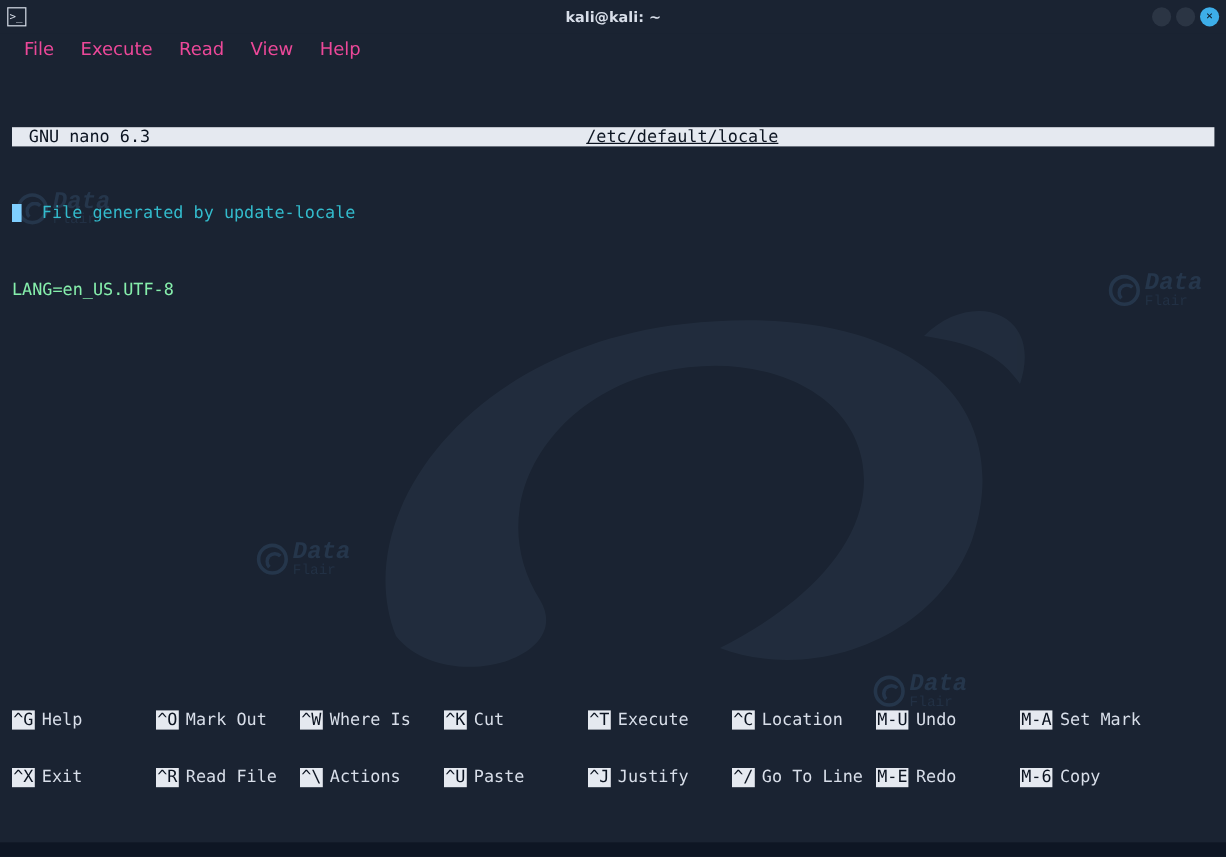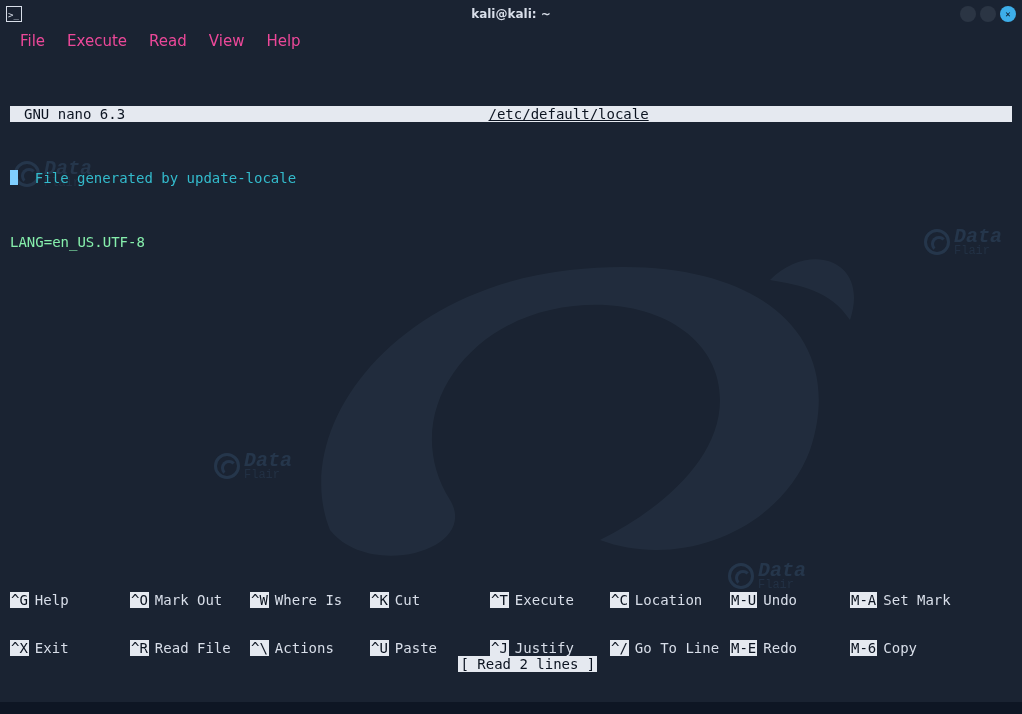--- a/index.html
+++ b/index.html
@@ -233,23 +233,20 @@
     <span class="spacer"></span>
     <span class="filepath">/etc/default/locale</span>
     <span class="spacer-r"></span>
   </div>
 
   <div class="content-line"><span class="cursor-cell"></span><span class="comment">  File generated by update-locale</span></div>
 
   <div class="content-line"><span class="normal">LANG=en_US.UTF-8</span></div>
 
   
-  <div class="status-line">
-    <span class="pill">[ Read 2 lines ]</span>
-  </div>
 
   
   <div class="shortcuts">
     <div class="shortcut-row">
       <div class="sc"><span class="key">^G</span><span class="label">Help</span></div>
       <div class="sc"><span class="key">^O</span><span class="label">Mark Out</span></div>
       <div class="sc"><span class="key">^W</span><span class="label">Where Is</span></div>
       <div class="sc"><span class="key">^K</span><span class="label">Cut</span></div>
       <div class="sc"><span class="key">^T</span><span class="label">Execute</span></div>
       <div class="sc"><span class="key">^C</span><span class="label">Location</span></div>

